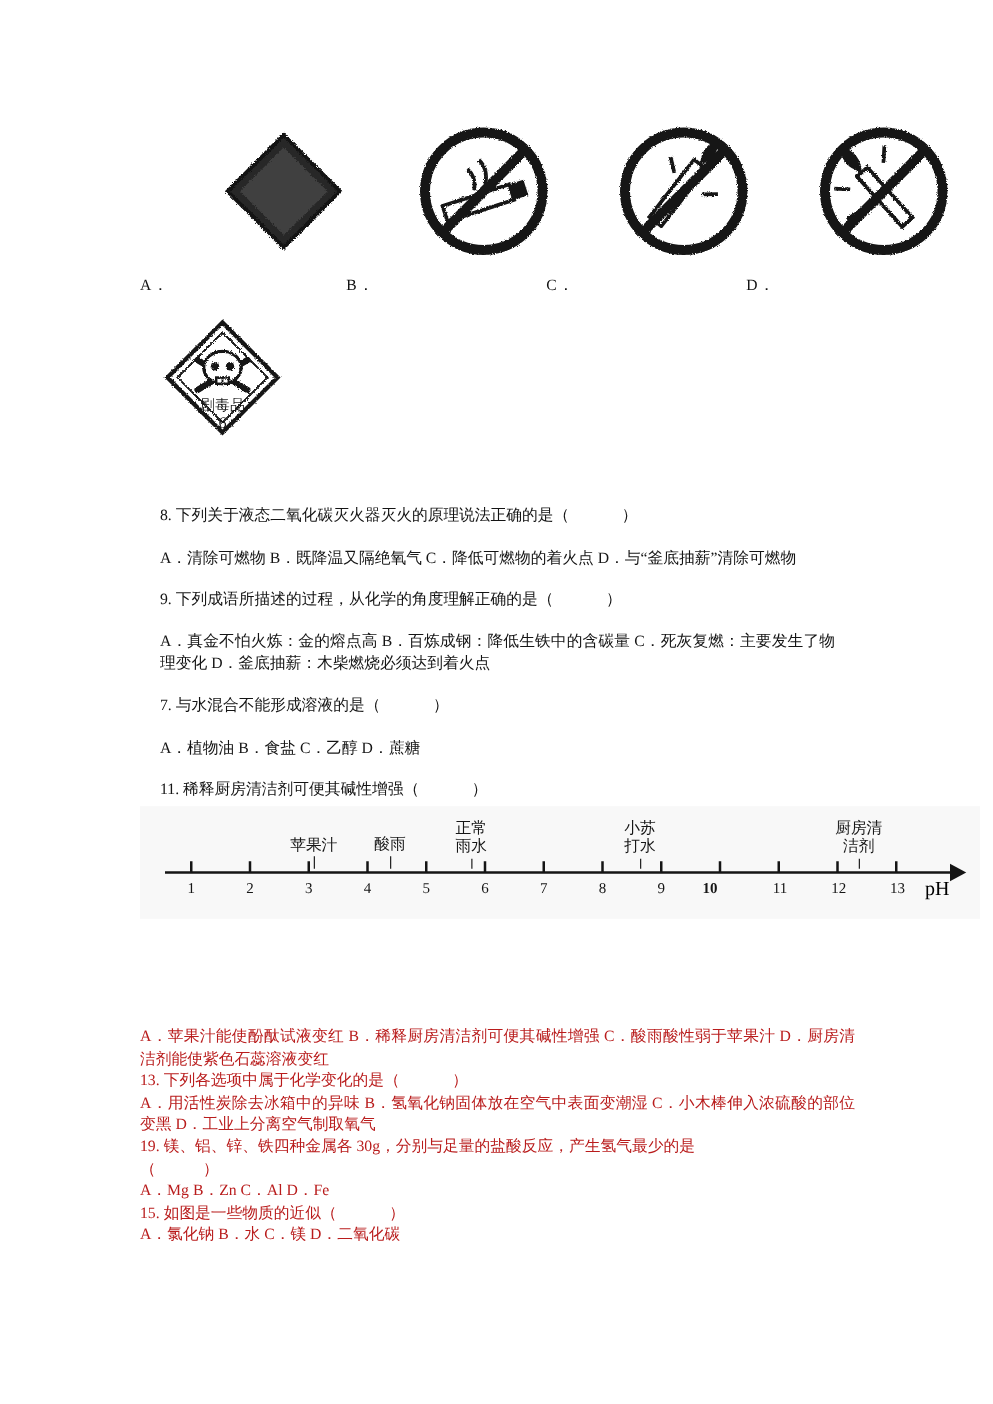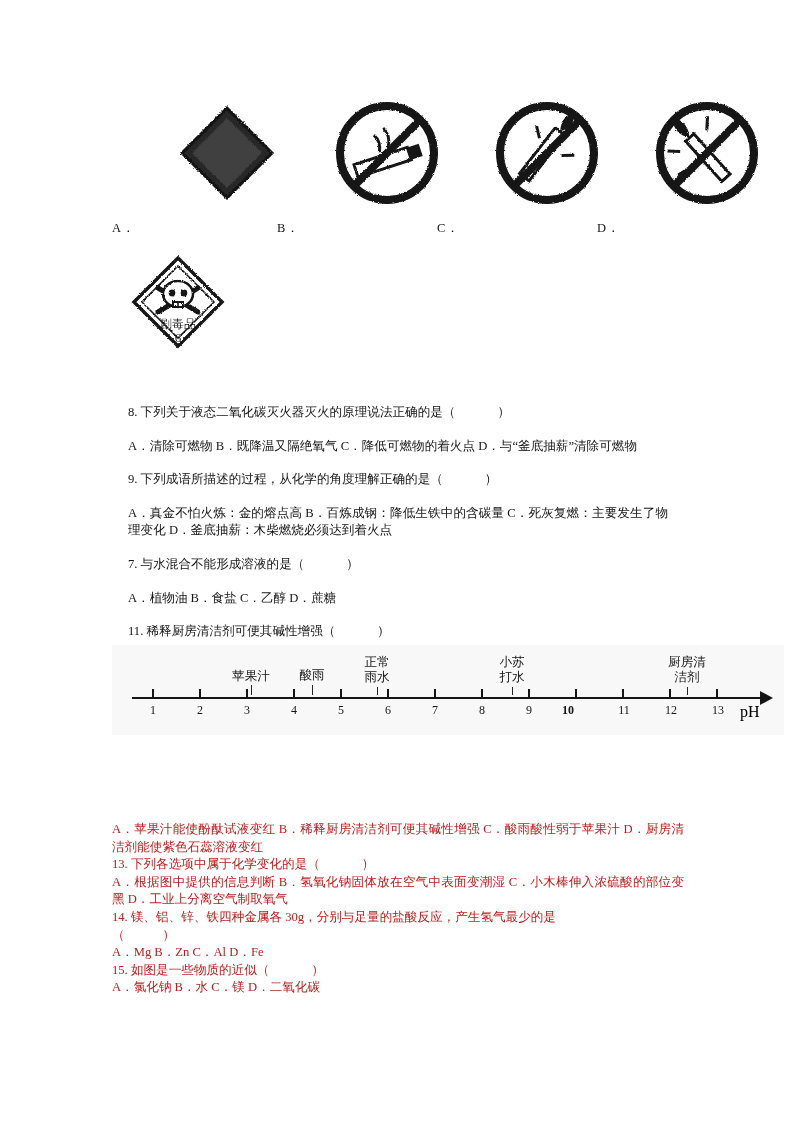--- a/index.html
+++ b/index.html
@@ -329,24 +329,24 @@
   </div>
 
   <div class="bottom-block">
 
     <p>A．苹果汁能使酚酞试液变红 B．稀释厨房清洁剂可便其碱性增强 C．酸雨酸性弱于苹果汁 D．厨房清洁剂能使紫色石蕊溶液变红</p>
 
     <p>
       <span>13.</span>
       <span>下列各选项中属于化学变化的是（</span><span class="blank"></span><span>）</span>
     </p>
-    <p>A．根据图中提供的信息判断 B．氢氧化钠固体放在空气中表面变潮湿 C．小木棒伸入浓硫酸的部位变黑 D．工业上分离空气制取氧气</p>
-
-    <p>
-      <span>14.</span>
+    <p>A．用活性炭除去冰箱中的异味 B．氢氧化钠固体放在空气中表面变潮湿 C．小木棒伸入浓硫酸的部位变黑 D．工业上分离空气制取氧气</p>
+
+    <p>
+      <span>19.</span>
       <span>镁、铝、锌、铁四种金属各 30g，分别与足量的盐酸反应，产生氢气最少的是</span>
     </p>
     <p>（　　　）</p>
     <p>A．Mg B．Zn C．Al D．Fe</p>
 
     <p>
       <span>15.</span>
       <span>如图是一些物质的近似（</span><span class="blank"></span><span>）</span>
     </p>
     <p>A．氯化钠 B．水 C．镁 D．二氧化碳</p>

